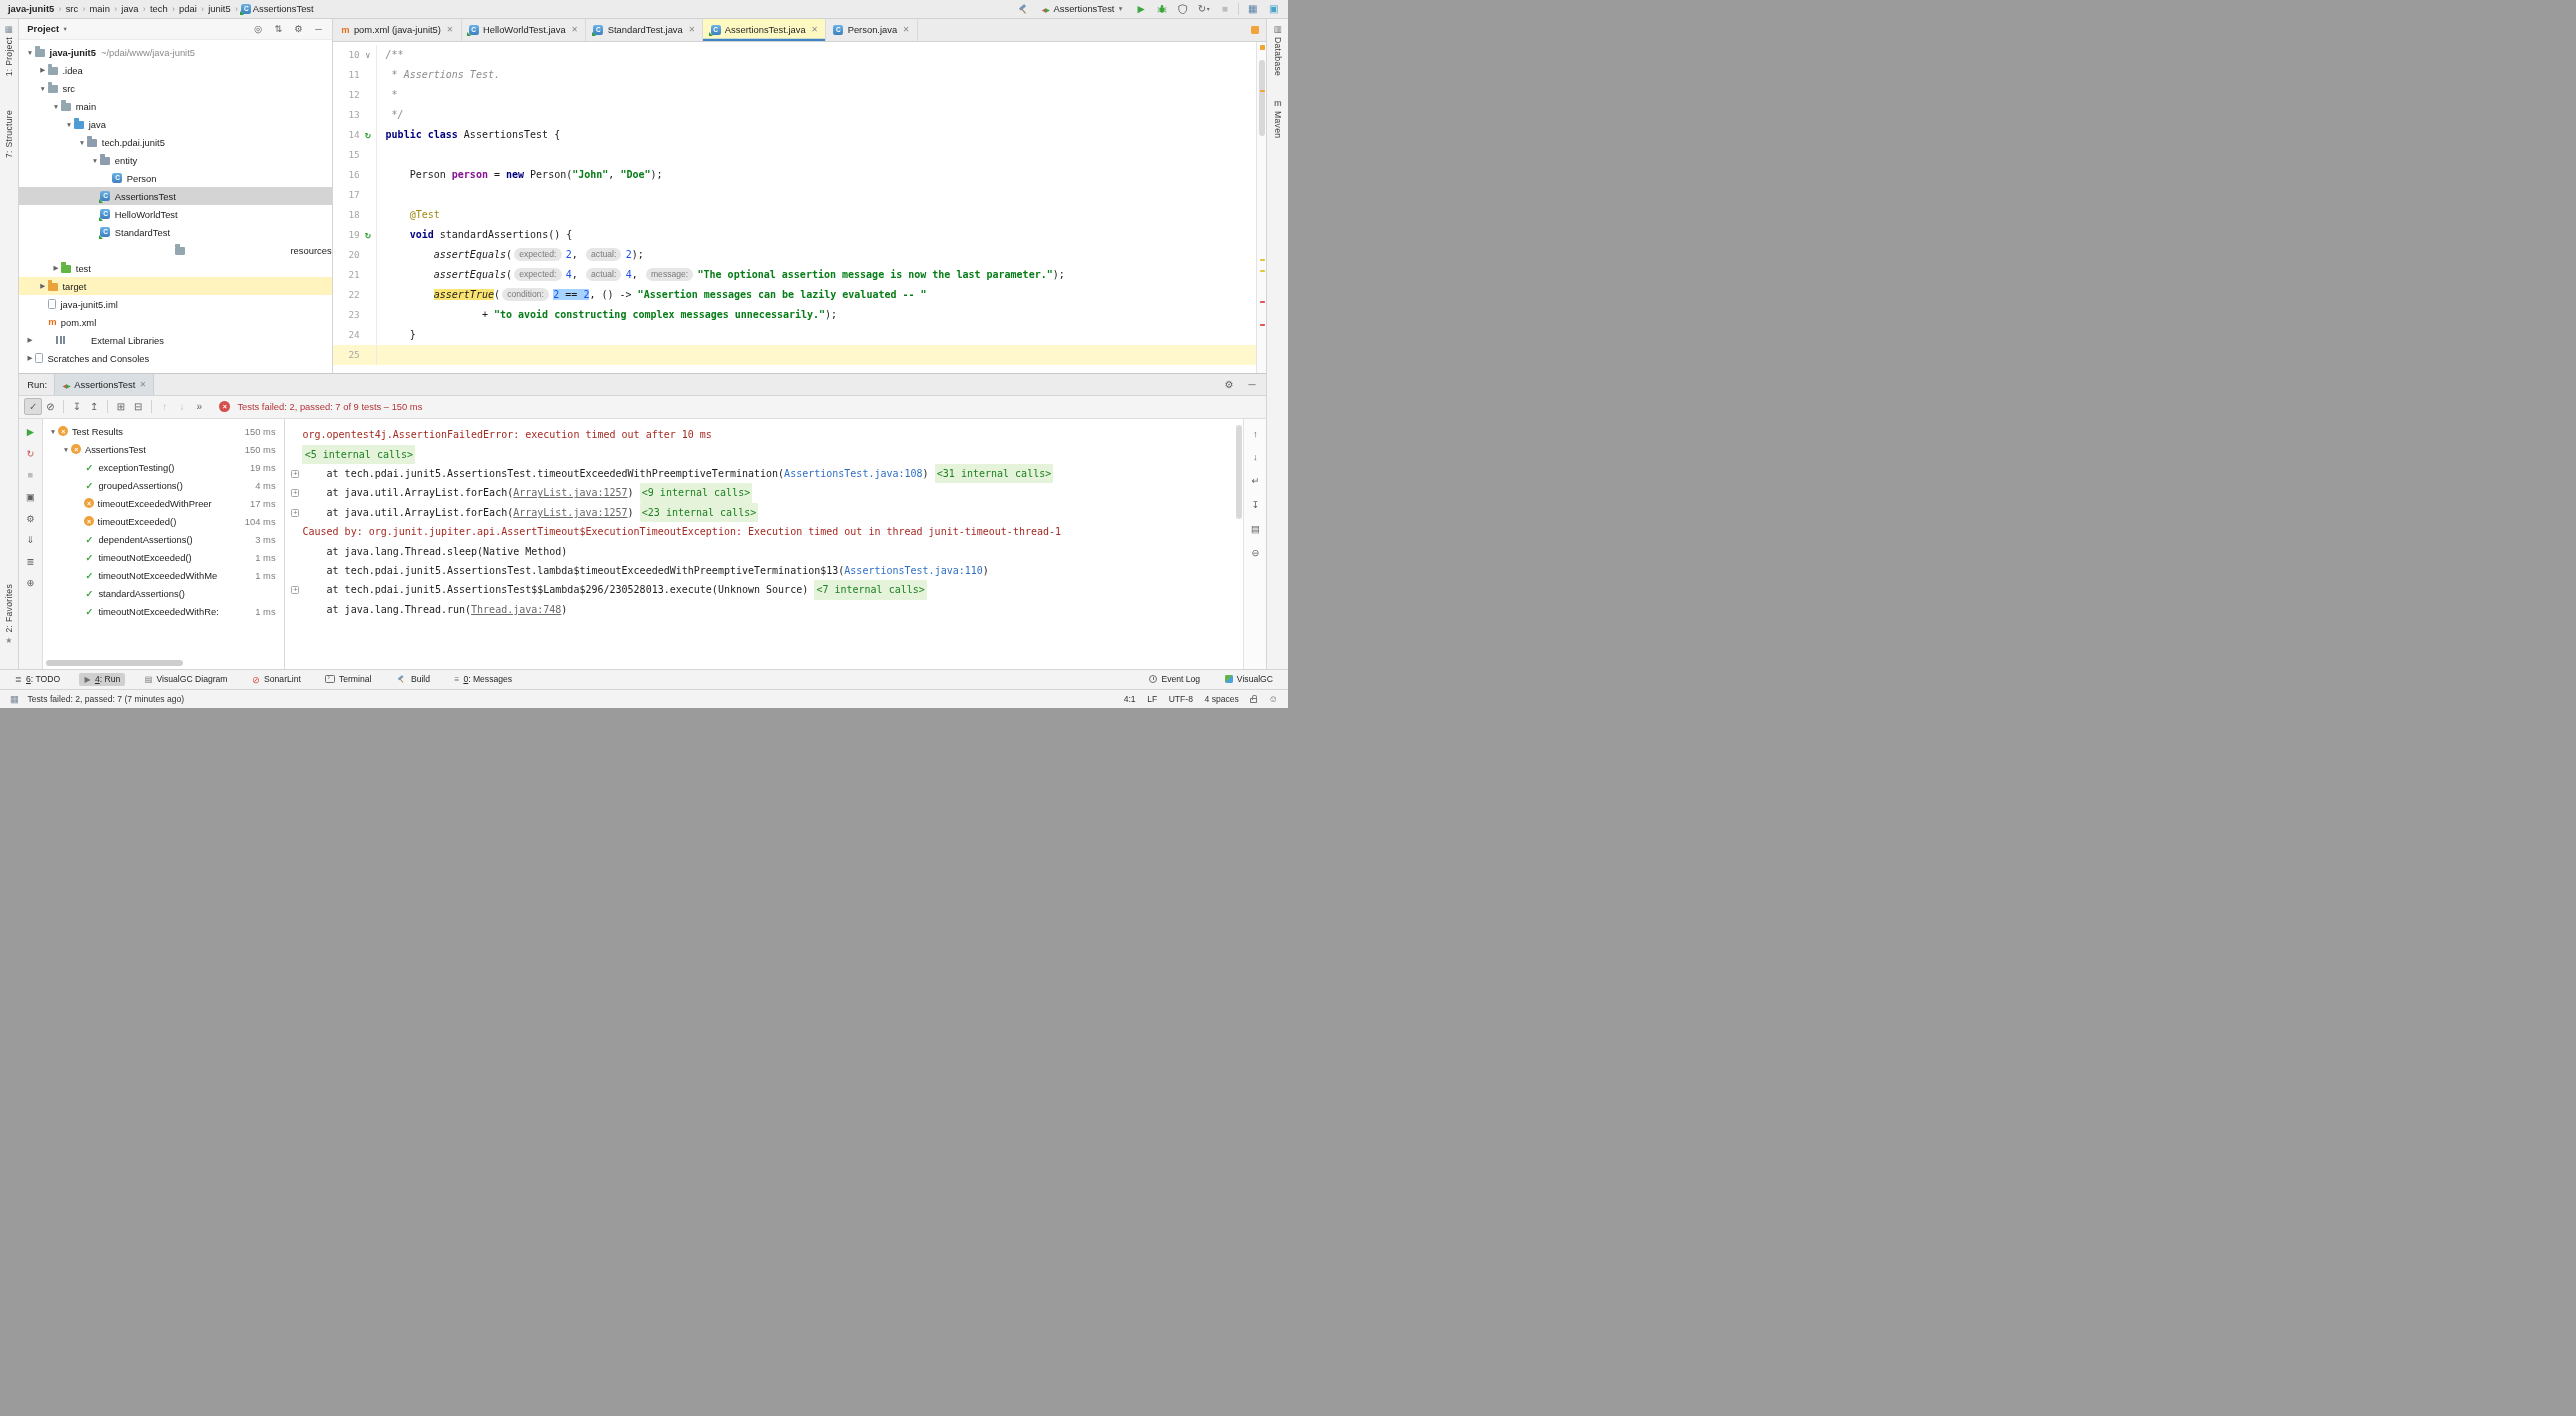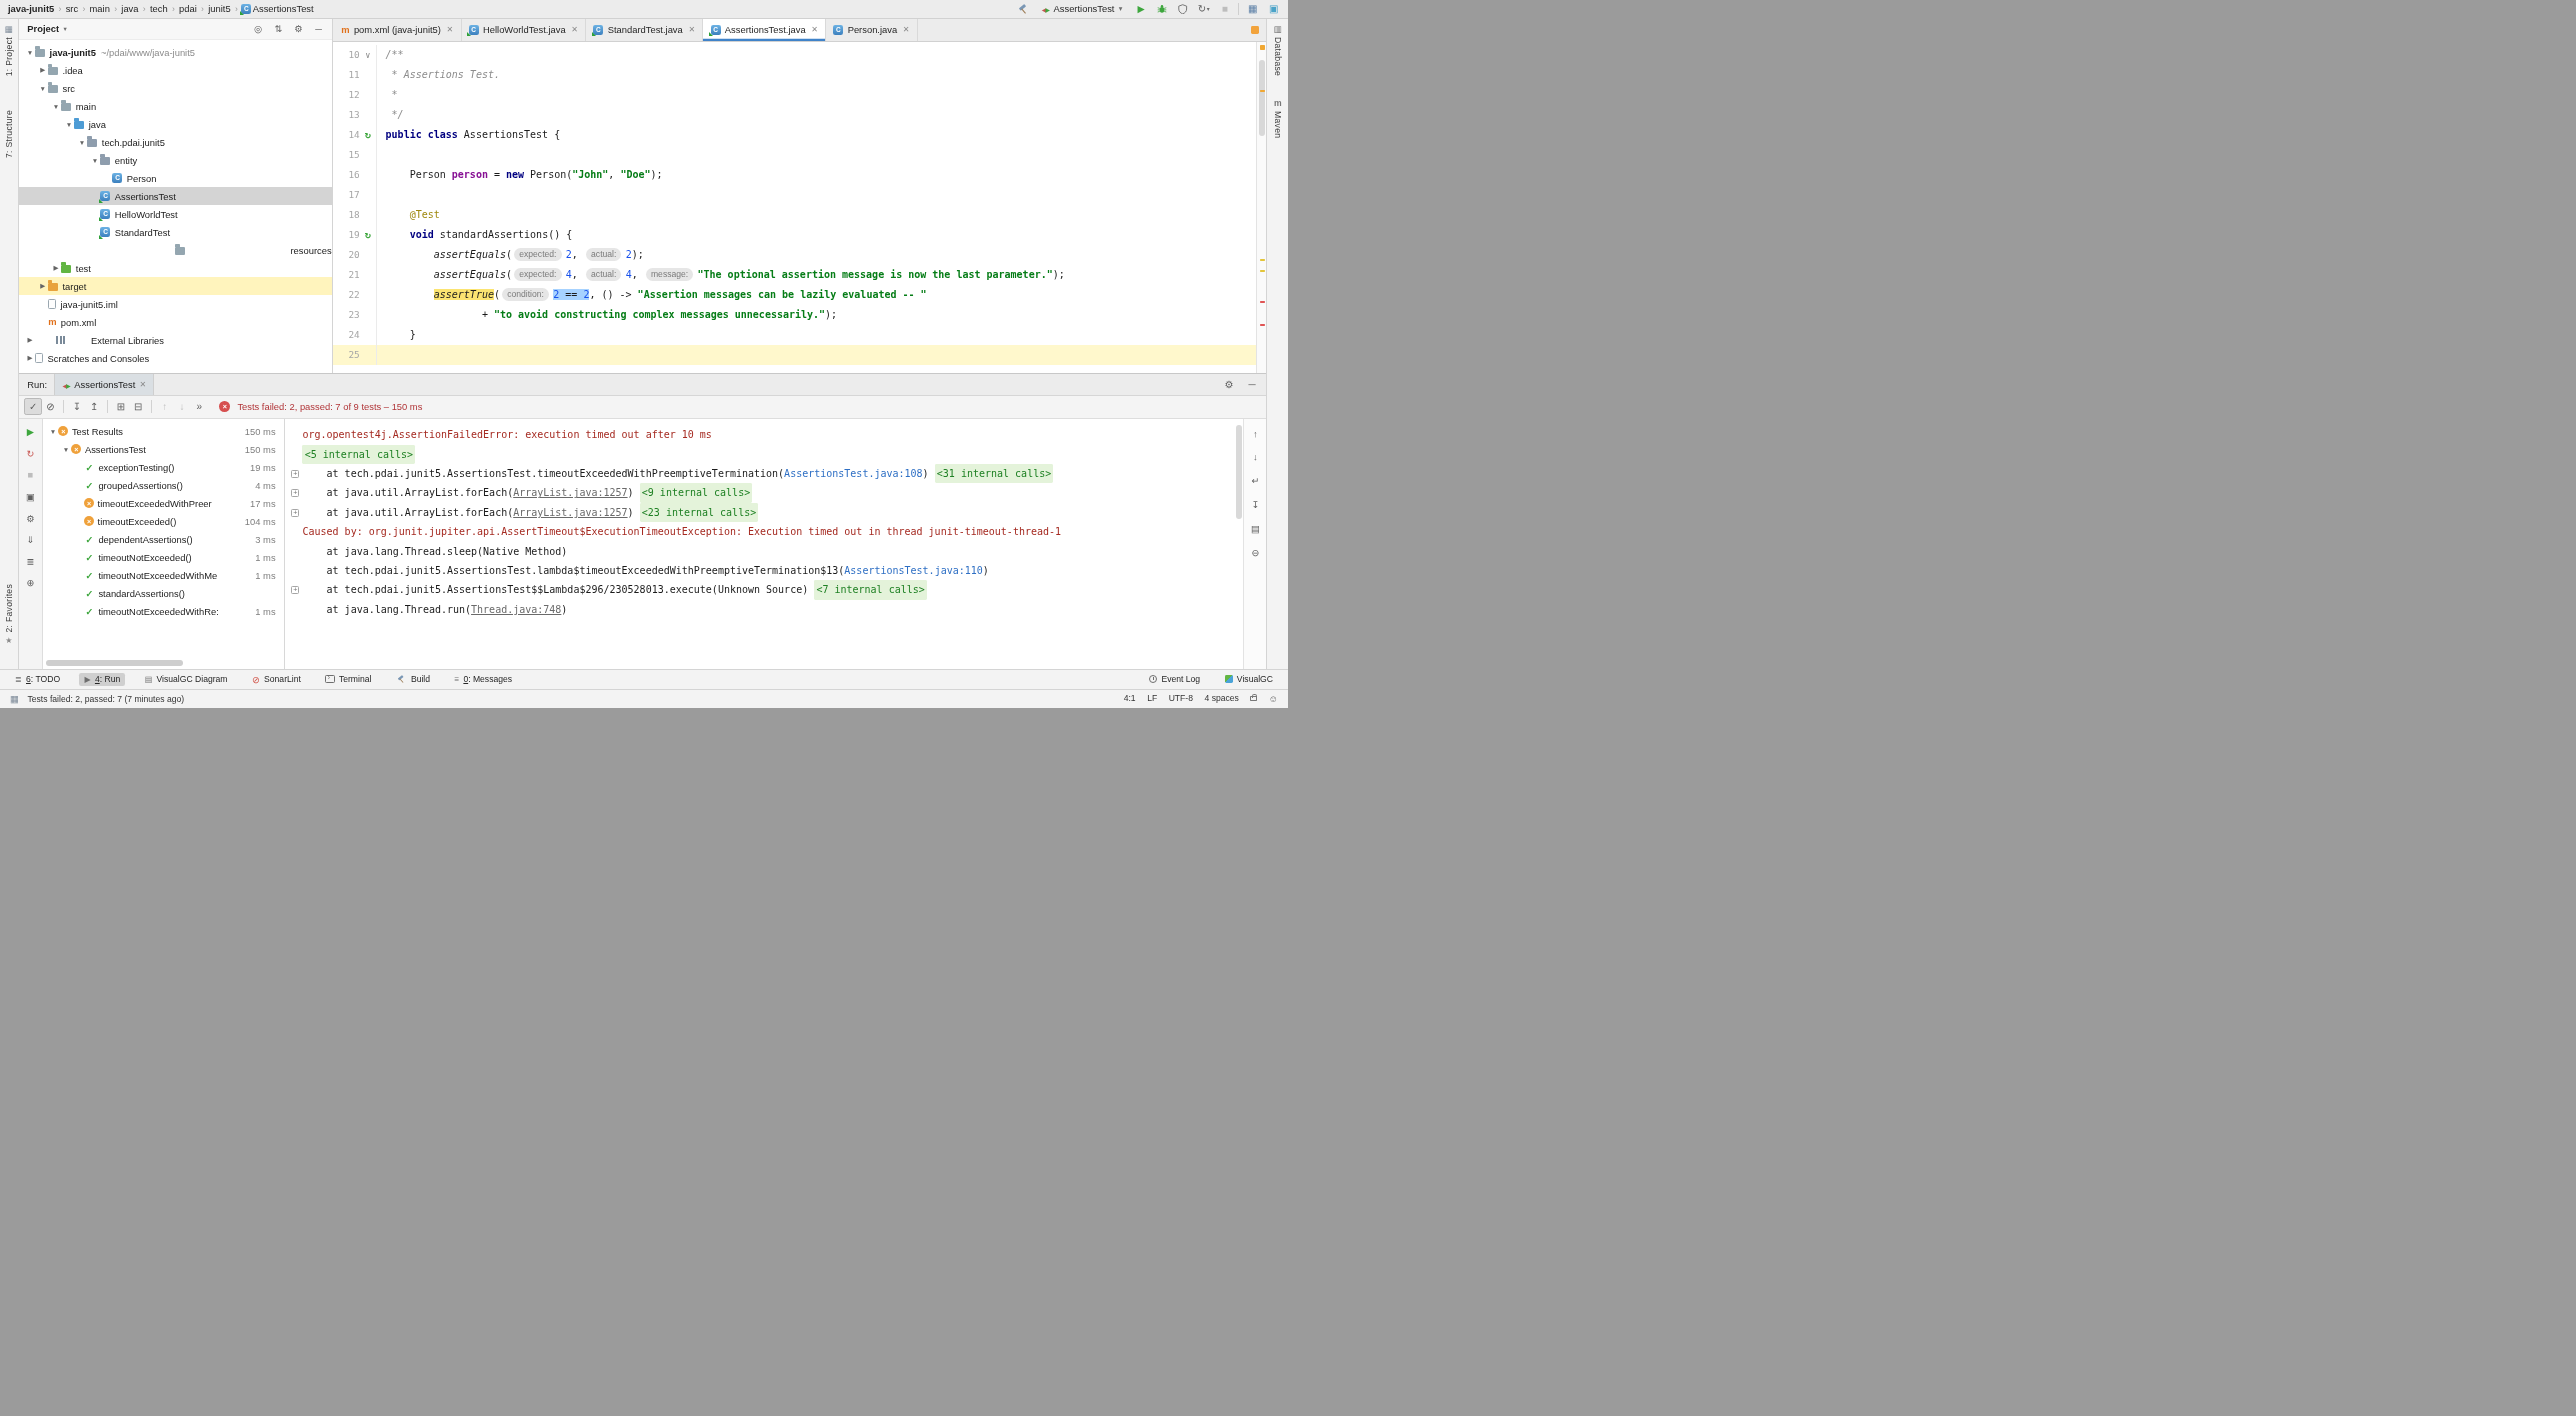--- a/index.html
+++ b/index.html
@@ -69,21 +69,21 @@
 .ic-class.test::before{content:"";position:absolute;left:-1.4px;bottom:-1.4px;width:0;height:0;border:2.2px solid transparent;border-left-color:#2fa139;border-bottom-color:#2fa139}
 .ic-maven{color:#e0701a;font:bold 9.4px/10px "Liberation Sans",sans-serif;display:inline-block}
 .ic-file{width:8px;height:10px;min-width:8px;border:0.7px solid #9aa7b0;border-radius:1.4px;background:#fdfdfd;display:inline-block}
 .ic-lib{width:9.4px;height:8.6px;min-width:9.4px;display:inline-block;background:repeating-linear-gradient(90deg,#7a8a99 0 2.2px,#fff 2.2px 3.6px)}
 .glyph-ic{display:inline-flex;align-items:center;justify-content:center;color:#6e6e6e}
 
 
 .editor-col{flex:1;display:flex;flex-direction:column;min-width:0}
 .tabbar{height:23px;min-height:23px;background:#ececec;border-bottom:0.7px solid #d1d1d1;display:flex;align-items:stretch;padding-left:1.4px}
 .etab{display:flex;align-items:center;gap:4.3px;padding:0 7.2px;border-right:0.7px solid #d9d9d9;color:#262626;white-space:nowrap}
-.etab.active{background:#ffffff;box-shadow:inset 0 -2.2px 0 #4083c9}
+.etab.active{background:#fef9c3;box-shadow:inset 0 -2.2px 0 #4083c9}
 .etab .x{color:#8a8a8a;font-size:8px;margin-left:1.4px}
 .tab-spacer{flex:1}
 .tab-right-ic{width:8px;height:8px;background:#f2a33c;border-radius:1.4px;align-self:center;margin-right:7.2px}
 .editor-body{flex:1;display:flex;min-height:0;background:#fff}
 .code-scroll{flex:1;padding-top:2.9px;overflow:hidden}
 .eline{display:flex;height:20px;line-height:20px;font-family:"DejaVu Sans Mono","Liberation Mono",monospace;font-size:10px;white-space:pre}
 .eline.caret{background:#fff8cc}
 .lnum{width:27px;min-width:27px;text-align:right;color:#a6a6a6;font-size:9.4px}
 .gico{width:17.3px;min-width:17.3px;text-align:center;border-right:0.7px solid #ebebeb;font-size:8.6px;color:#8a8a8a}
 .gico.runm{color:#3da63d;font-weight:bold;font-size:10px}
@@ -152,21 +152,21 @@
 .ic-term{width:9.4px;height:8px;border:1.1px solid #6e6e6e;border-radius:1.4px;position:relative;display:inline-block}
 .ic-term::before{content:"›";position:absolute;left:1.4px;top:-2.2px;font-size:6.5px;color:#6e6e6e}
 .ic-clock{width:8px;height:8px;border:1.1px solid #6e6e6e;border-radius:50%;position:relative;display:inline-block}
 .ic-clock::before{content:"";position:absolute;left:2.9px;top:0.7px;width:1.1px;height:2.9px;background:#6e6e6e}
 .ic-vgc{width:8px;height:8px;background:linear-gradient(135deg,#62b543 50%,#4aa3d8 50%);border-radius:1.4px;display:inline-block}
 .ic-hammer{position:relative;width:10.8px;height:10.8px;display:inline-block}
 .ic-hammer::before{content:"";position:absolute;left:1.4px;top:2.2px;width:6.5px;height:2.9px;background:#7a97b5;border-radius:0.7px;transform:rotate(-40deg)}
 .ic-hammer::after{content:"";position:absolute;left:5px;top:4.3px;width:1.4px;height:5.8px;background:#9b7b55;transform:rotate(-40deg)}
 .statusbar{height:19.4px;min-height:19.4px;background:#f3f3f3;border-top:0.7px solid #d4d4d4;display:flex;align-items:center;padding:0 10px;font-size:8.6px;color:#333}
 .sb-grid{color:#7e8b99;font-size:9.4px;margin-right:8.6px}
-.sb-right{margin-left:auto;display:flex;gap:11.5px}
+.sb-right{margin-left:auto;display:flex;align-items:center;gap:11.5px}
 .ic-lock{width:6.5px;height:5px;border:1.1px solid #777;border-radius:0.7px;position:relative;display:inline-block;margin-top:2.9px}
 .ic-lock::before{content:"";position:absolute;left:0.7px;top:-3.6px;width:2.9px;height:3.6px;border:1.1px solid #777;border-bottom:none;border-radius:2.2px 2.2px 0 0}
 .hector{color:#666;font-size:9.4px}
 </style>
 </head>
 <body>
 
 <div id="app">
 
   <header class="titlebar">

